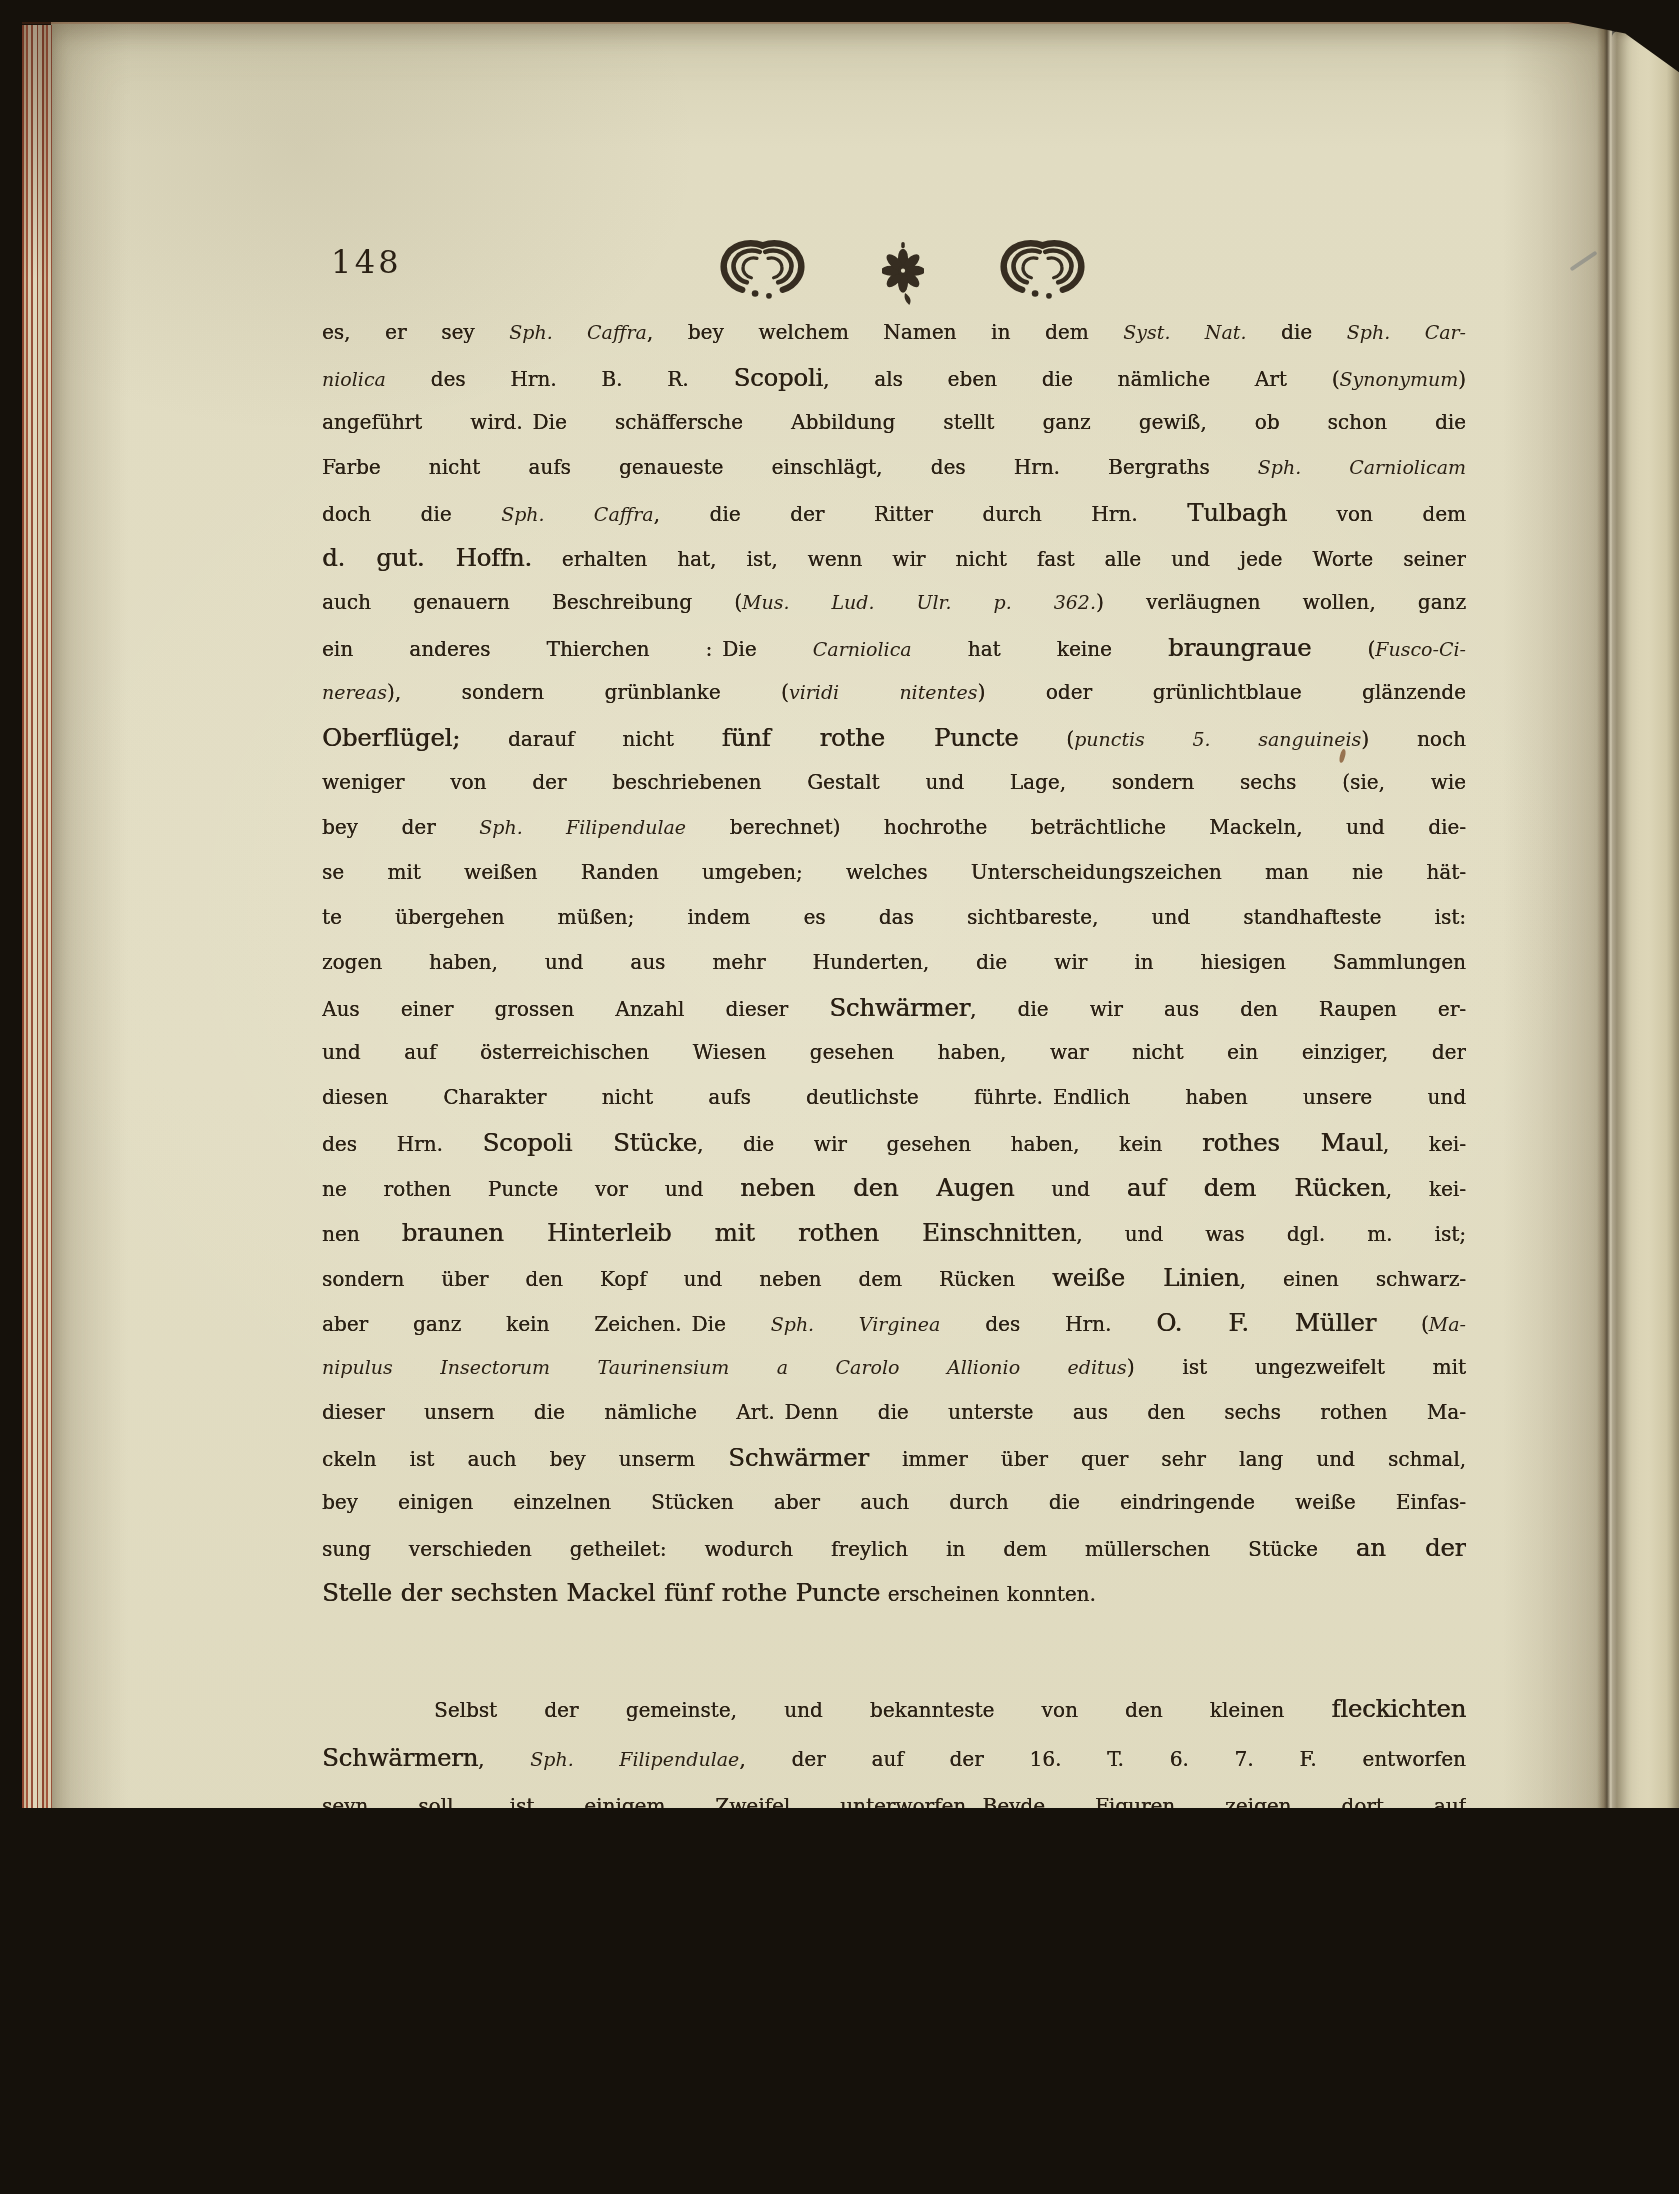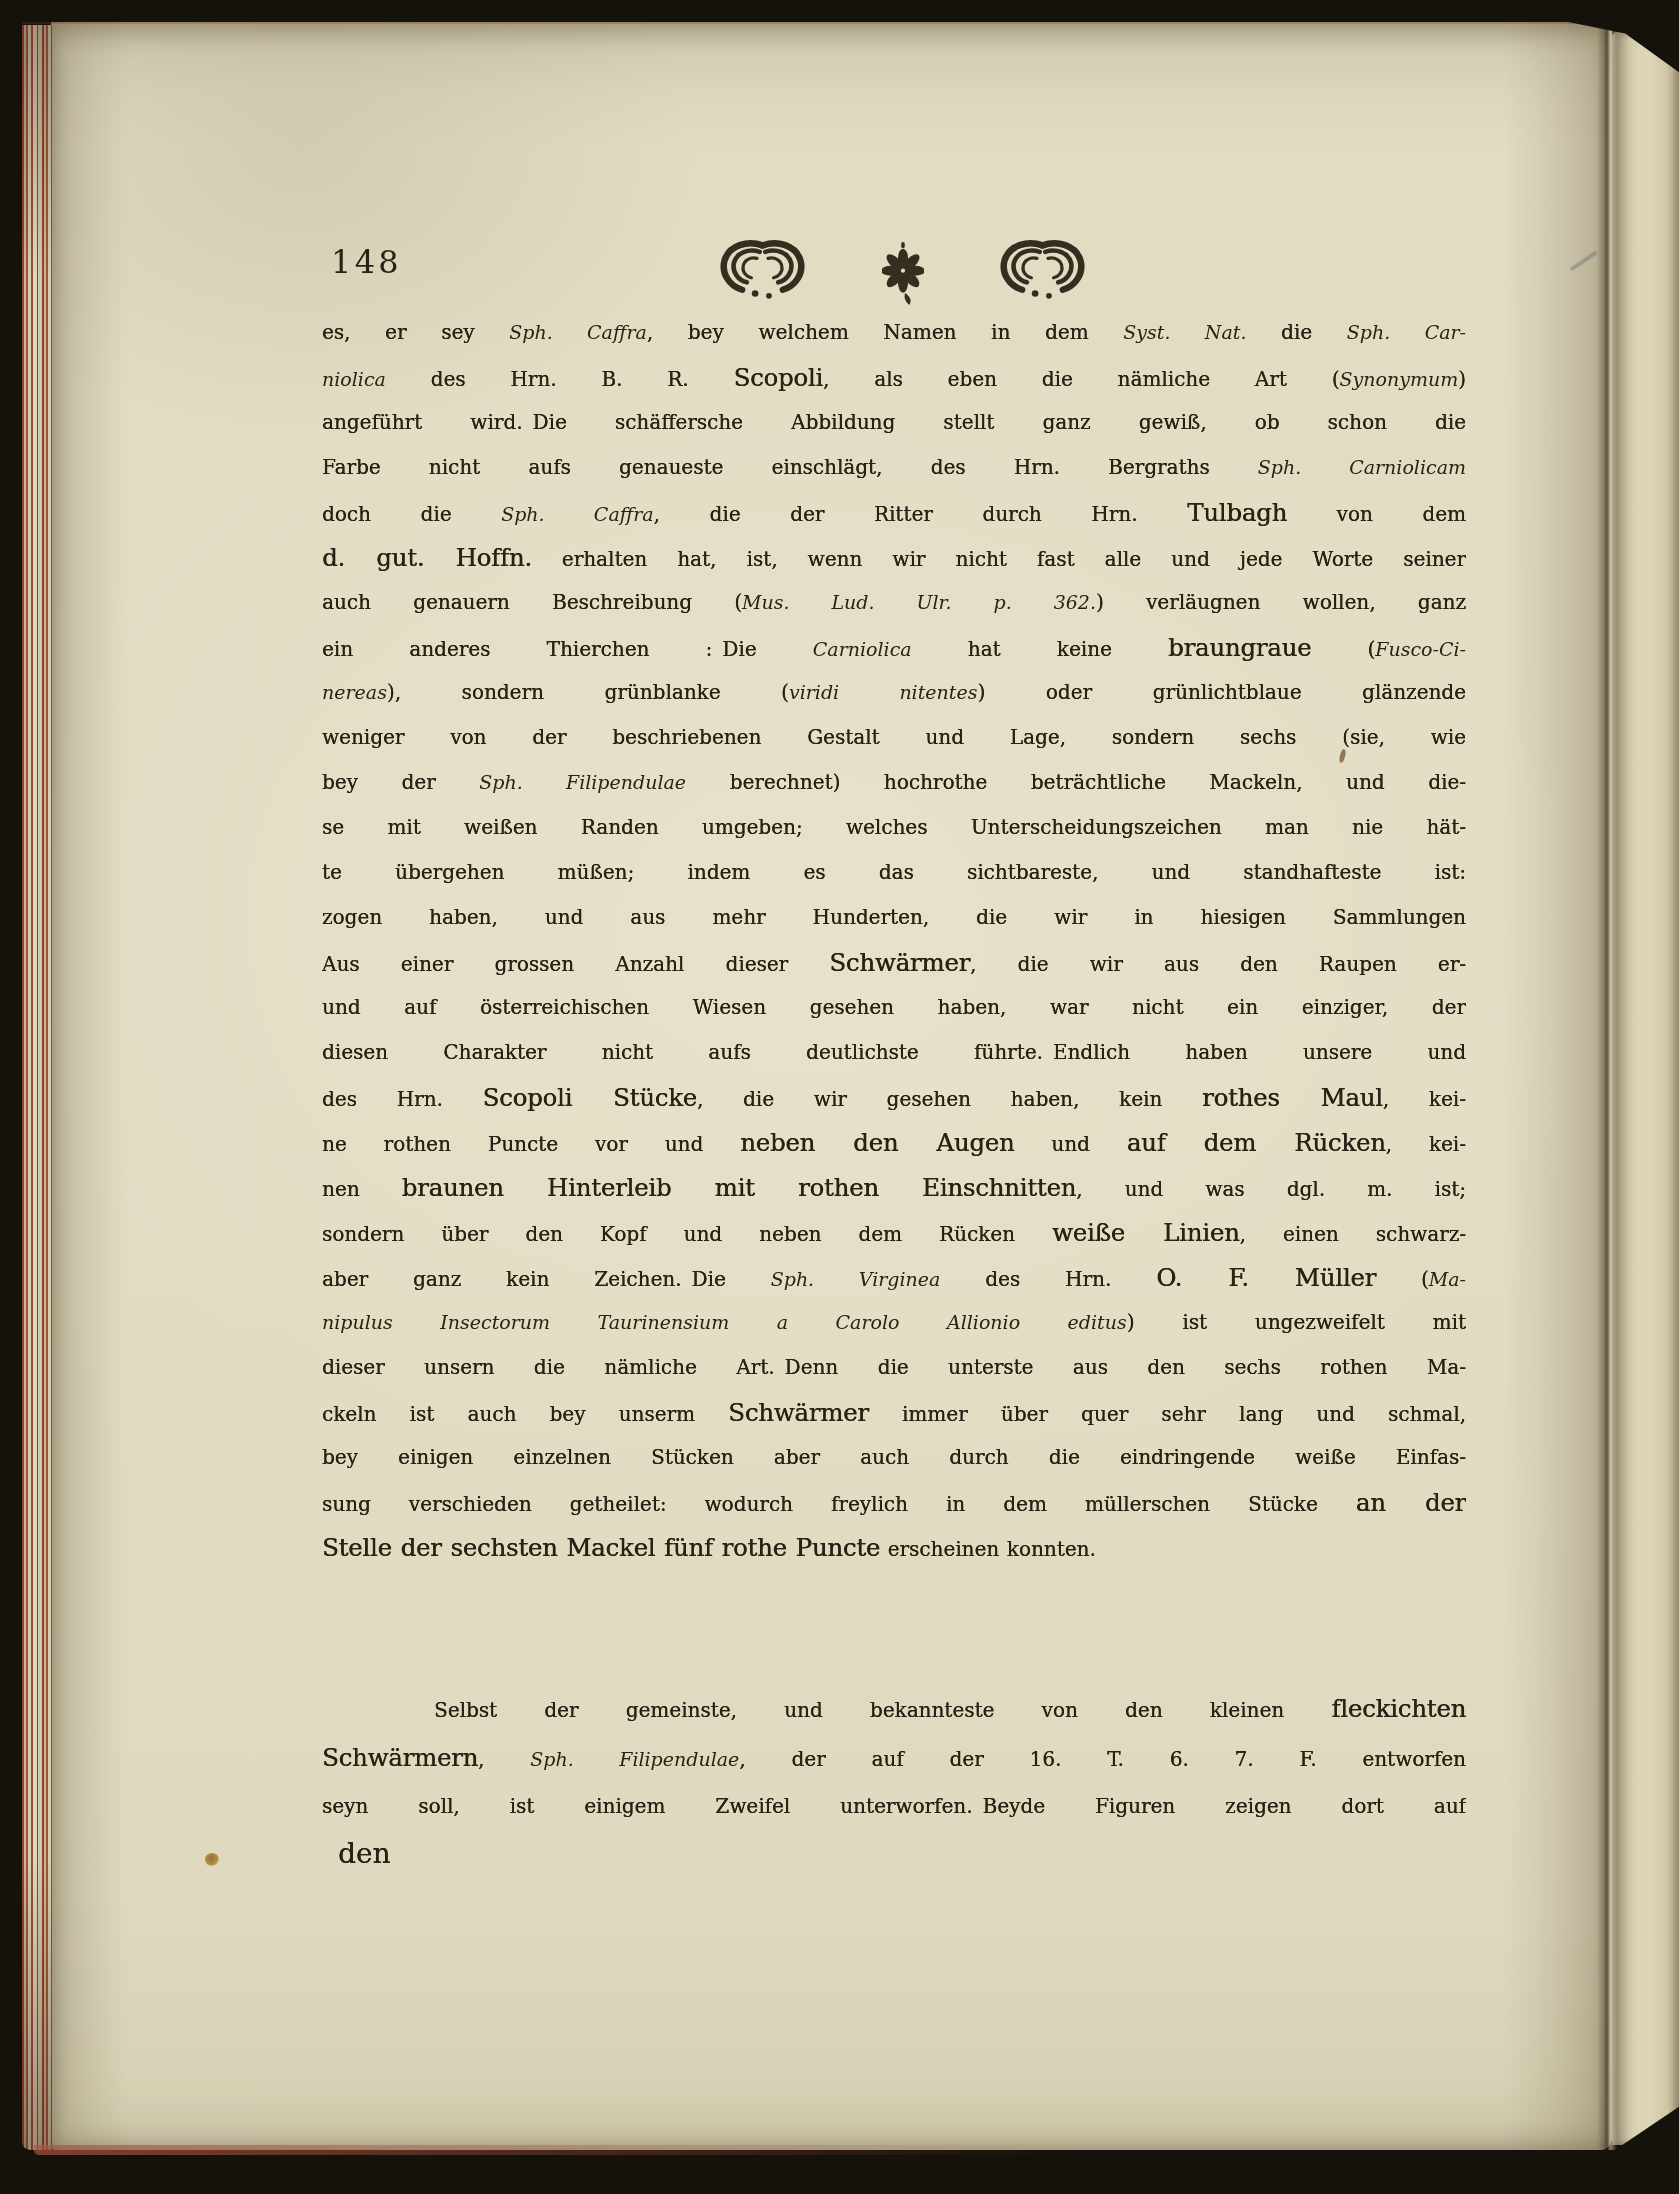--- a/index.html
+++ b/index.html
@@ -1,16 +1,16 @@
 <!DOCTYPE html>
 <html style="--bg: #15110b; --paper: #e2ddc3; --ink: #2a2014; --edge-red: #9c4a33;font-size:7.6px"><head>
 <meta charset="utf-8">
 <style>
   html,body{margin:0;padding:0;width:1679px;height:2194px;background:#15110b;}
-  #scan{position:relative;width:1679px;height:2194px;overflow:hidden;
+  #scan{position:relative;width:1679px;height:1808px;overflow:hidden;
         font-family:"DejaVu Serif","Liberation Serif",serif;color:var(--ink,#2a2014);}
 
   
   .paper{position:absolute;left:51px;top:21px;width:1561px;height:2129px;
     background:
       radial-gradient(661px 472px at 16% 6%, rgba(110,100,70,.13), transparent 60%),
       radial-gradient(1133px 897px at 48% 42%, rgba(255,255,244,.16), transparent 72%),
       linear-gradient(270deg, rgba(95,75,45,.26), transparent 7%),
       linear-gradient(90deg, rgba(95,75,45,.16), transparent 5%),
       linear-gradient(180deg,#d6d1b5 0%,#e1dcc2 6%,var(--paper,#e2ddc3) 50%,#dfdabf 88%,#d5cfb2 100%);
@@ -155,20 +155,21 @@
   <div class="para p1">
       <div class="tline"><span class="s-n">es, er sey </span><span class="s-l">Sph. Caffra</span><span class="s-n">, bey welchem Namen in dem </span><span class="s-l">Syst. Nat.</span><span class="s-n"> die </span><span class="s-l">Sph. Car-</span></div>
       <div class="tline"><span class="s-l">niolica</span><span class="s-n"> des Hrn. B. R. </span><span class="s-b">Scopoli</span><span class="s-n">, als eben die nämliche Art (</span><span class="s-l">Synonymum</span><span class="s-n">)</span></div>
       <div class="tline"><span class="s-n">angeführt wird. Die schäffersche Abbildung stellt ganz gewiß, ob schon die</span></div>
       <div class="tline"><span class="s-n">Farbe nicht aufs genaueste einschlägt, des Hrn. Bergraths </span><span class="s-l">Sph. Carniolicam</span></div>
       <div class="tline"><span class="s-n">doch die </span><span class="s-l">Sph. Caffra</span><span class="s-n">, die der Ritter durch Hrn. </span><span class="s-b">Tulbagh</span><span class="s-n"> von dem </span></div>
       <div class="tline"><span class="s-b">d. gut. Hoffn.</span><span class="s-n"> erhalten hat, ist, wenn wir nicht fast alle und jede Worte seiner</span></div>
       <div class="tline"><span class="s-n">auch genauern Beschreibung (</span><span class="s-l">Mus. Lud. Ulr. p. 362.</span><span class="s-n">) verläugnen wollen, ganz</span></div>
       <div class="tline"><span class="s-n">ein anderes Thierchen : Die </span><span class="s-l">Carniolica</span><span class="s-n"> hat keine </span><span class="s-b">braungraue</span><span class="s-n"> (</span><span class="s-l">Fusco-Ci-</span></div>
       <div class="tline"><span class="s-l">nereas</span><span class="s-n">), sondern grünblanke (</span><span class="s-l">viridi nitentes</span><span class="s-n">) oder grünlichtblaue glänzende</span></div>
+      <div class="tline"><span class="s-b">Oberflügel;</span><span class="s-n"> darauf nicht </span><span class="s-b">fünf rothe Puncte</span><span class="s-n"> (</span><span class="s-l">punctis 5. sanguineis</span><span class="s-n">) noch</span></div>
       <div class="tline"><span class="s-n">weniger von der beschriebenen Gestalt und Lage, sondern sechs (sie, wie</span></div>
       <div class="tline"><span class="s-n">bey der </span><span class="s-l">Sph. Filipendulae</span><span class="s-n"> berechnet) hochrothe beträchtliche Mackeln, und die-</span></div>
       <div class="tline"><span class="s-n">se mit weißen Randen umgeben; welches Unterscheidungszeichen man nie hät-</span></div>
       <div class="tline"><span class="s-n">te übergehen müßen; indem es das sichtbareste, und standhafteste ist:</span></div>
       <div class="tline"><span class="s-n">zogen haben, und aus mehr Hunderten, die wir in hiesigen Sammlungen</span></div>
       <div class="tline"><span class="s-n">Aus einer grossen Anzahl dieser </span><span class="s-b">Schwärmer</span><span class="s-n">, die wir aus den Raupen er-</span></div>
       <div class="tline"><span class="s-n">und auf österreichischen Wiesen gesehen haben, war nicht ein einziger, der</span></div>
       <div class="tline"><span class="s-n">diesen Charakter nicht aufs deutlichste führte. Endlich haben unsere und</span></div>
       <div class="tline"><span class="s-n">des Hrn. </span><span class="s-b">Scopoli Stücke</span><span class="s-n">, die wir gesehen haben, kein </span><span class="s-b">rothes Maul</span><span class="s-n">, kei-</span></div>
       <div class="tline"><span class="s-n">ne rothen Puncte vor und </span><span class="s-b">neben den Augen</span><span class="s-n"> und </span><span class="s-b">auf dem Rücken</span><span class="s-n">, kei-</span></div>

